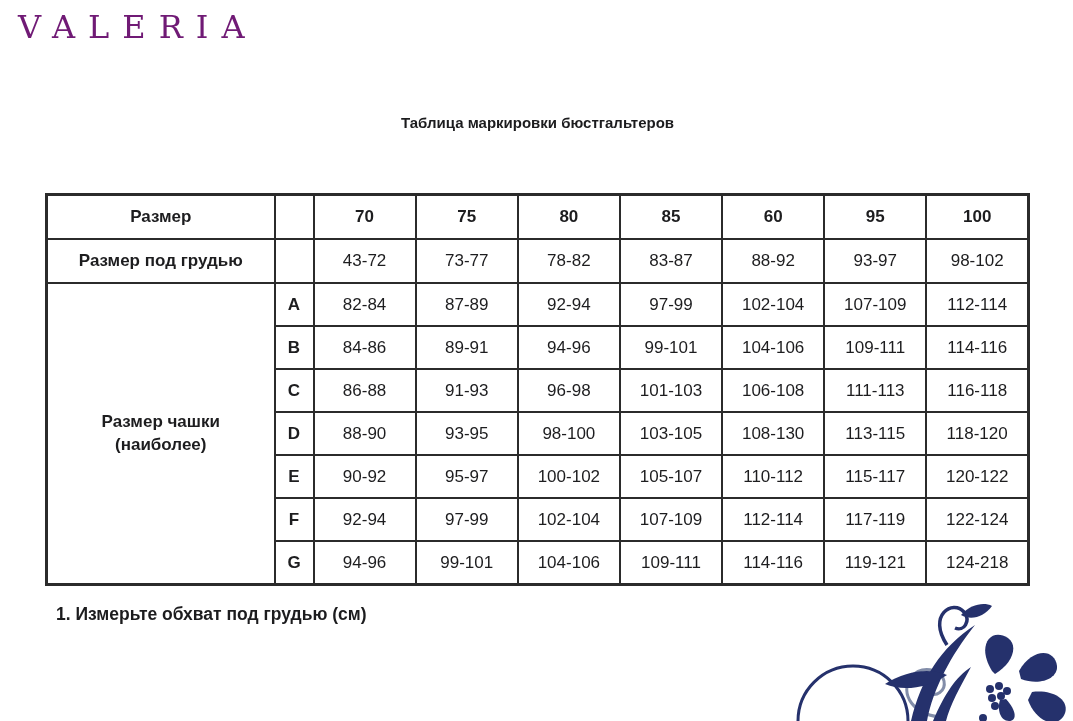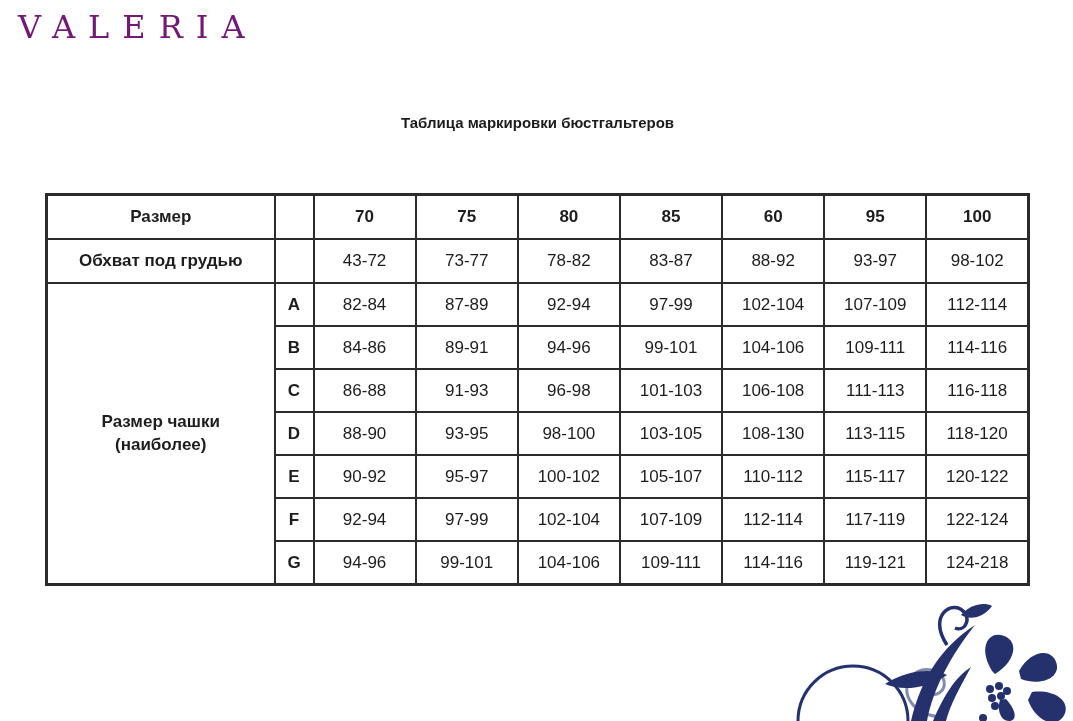--- a/index.html
+++ b/index.html
@@ -63,21 +63,21 @@
         <td class="peach"></td>
         <td class="hd peach">70</td>
         <td class="hd peach">75</td>
         <td class="hd peach">80</td>
         <td class="hd peach">85</td>
         <td class="hd peach">60</td>
         <td class="hd peach">95</td>
         <td class="hd peach">100</td>
       </tr>
       <tr class="r-head">
-        <td class="lbl peach">Обхват под грудью</td>
+        <td class="lbl peach">Размер под грудью</td>
         <td class=""></td>
         <td class="">43-72</td>
         <td class="">73-77</td>
         <td class="">78-82</td>
         <td class="">83-87</td>
         <td class="">88-92</td>
         <td class="">93-97</td>
         <td class="">98-102</td>
       </tr>
       <tr>
@@ -151,20 +151,21 @@
         <td class="">104-106</td>
         <td class="">109-111</td>
         <td class="">114-116</td>
         <td class="">119-121</td>
         <td class="">124-218</td>
       </tr>
     </tbody>
 </table>
 
 <div class="instructions">
+  <p>1. Измерьте обхват под грудью (см)</p>
 </div>
 
 <svg class="ornament" viewBox="0 0 278 124" xmlns="http://www.w3.org/2000/svg" aria-hidden="true">
   <g fill="none" stroke="#25316c" stroke-width="3">
     <circle cx="58" cy="124" r="55"></circle>
   </g>
   <path d="M150 120 C 118 120 104 96 116 80 C 126 68 146 71 149 84 C 151 94 141 101 133 95" fill="none" stroke="#828da9" stroke-width="3"></path>
   <path d="M116 124 C 126 82 146 50 180 28 C 156 58 138 92 132 124 Z" fill="#25316c"></path>
   <path d="M138 124 C 150 96 161 80 176 70 C 165 90 155 108 151 124 Z" fill="#25316c"></path>
   <path d="M152 48 C 132 18 158 2 169 15 C 176 24 169 35 160 31" fill="none" stroke="#25316c" stroke-width="3.5"></path>

